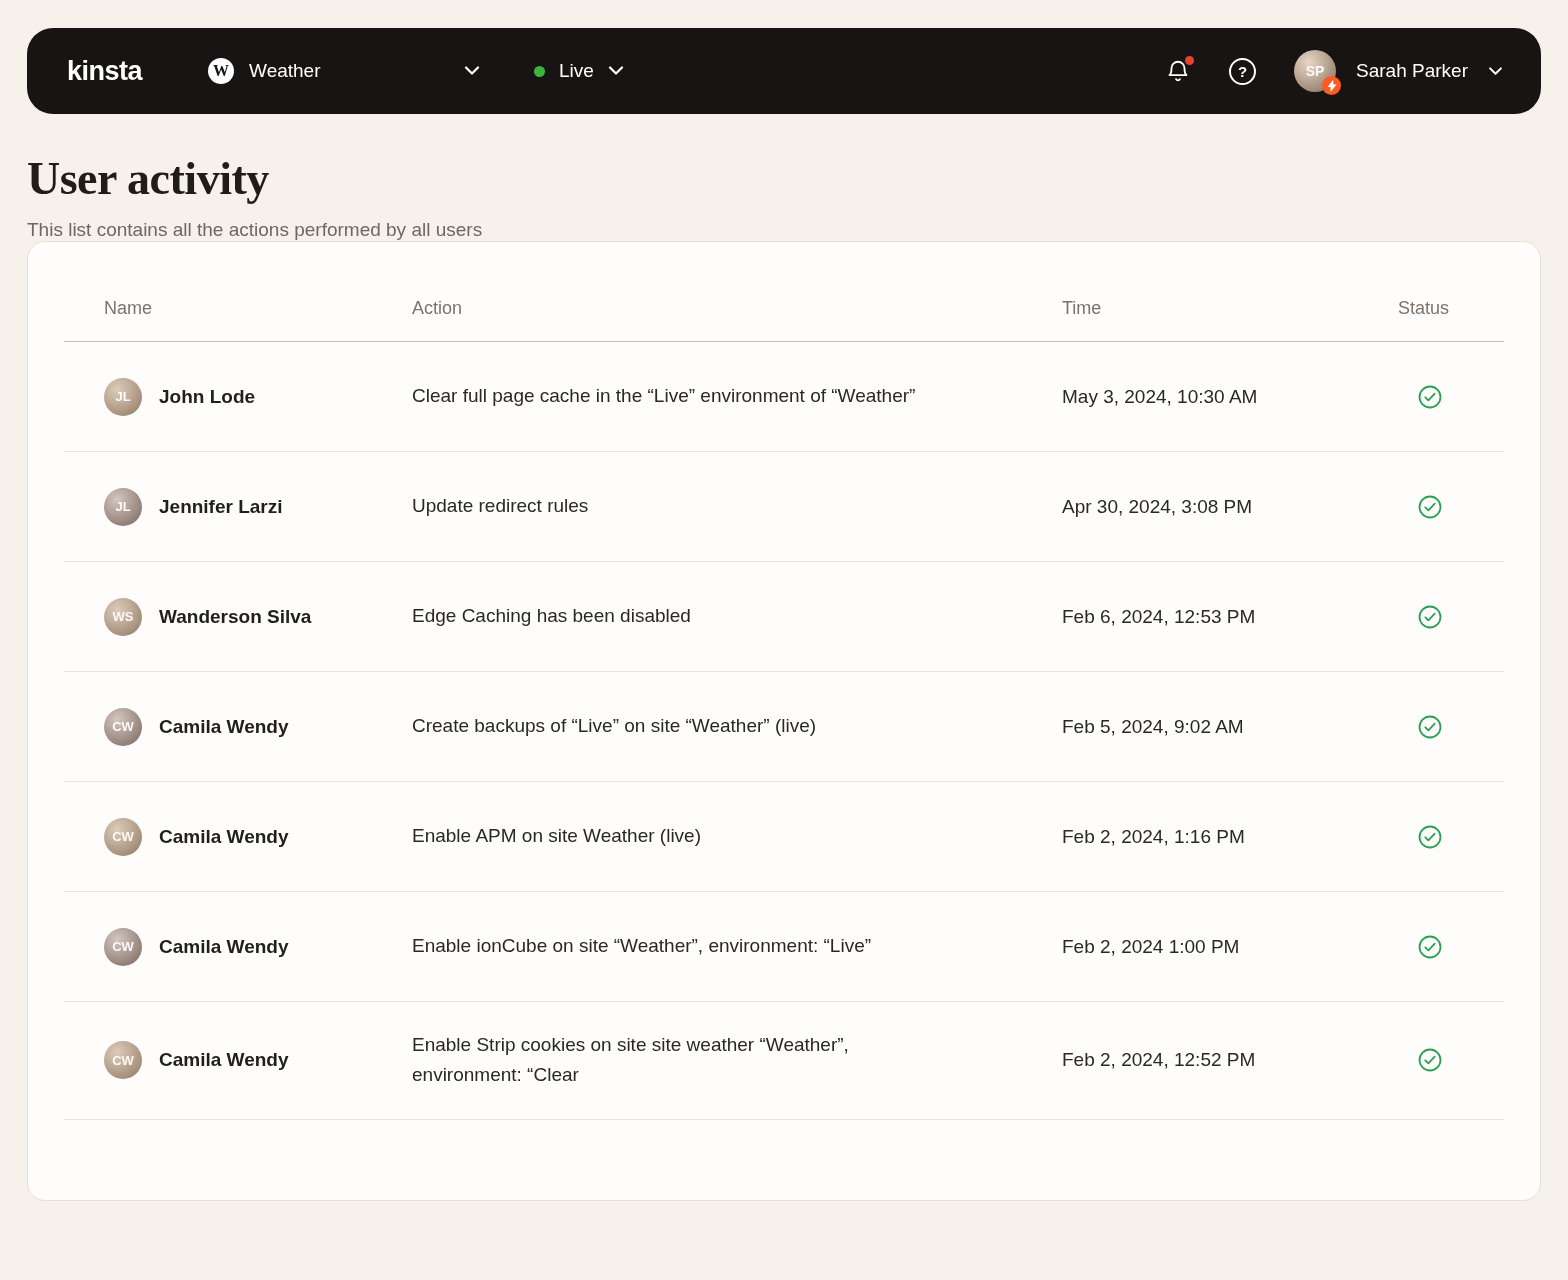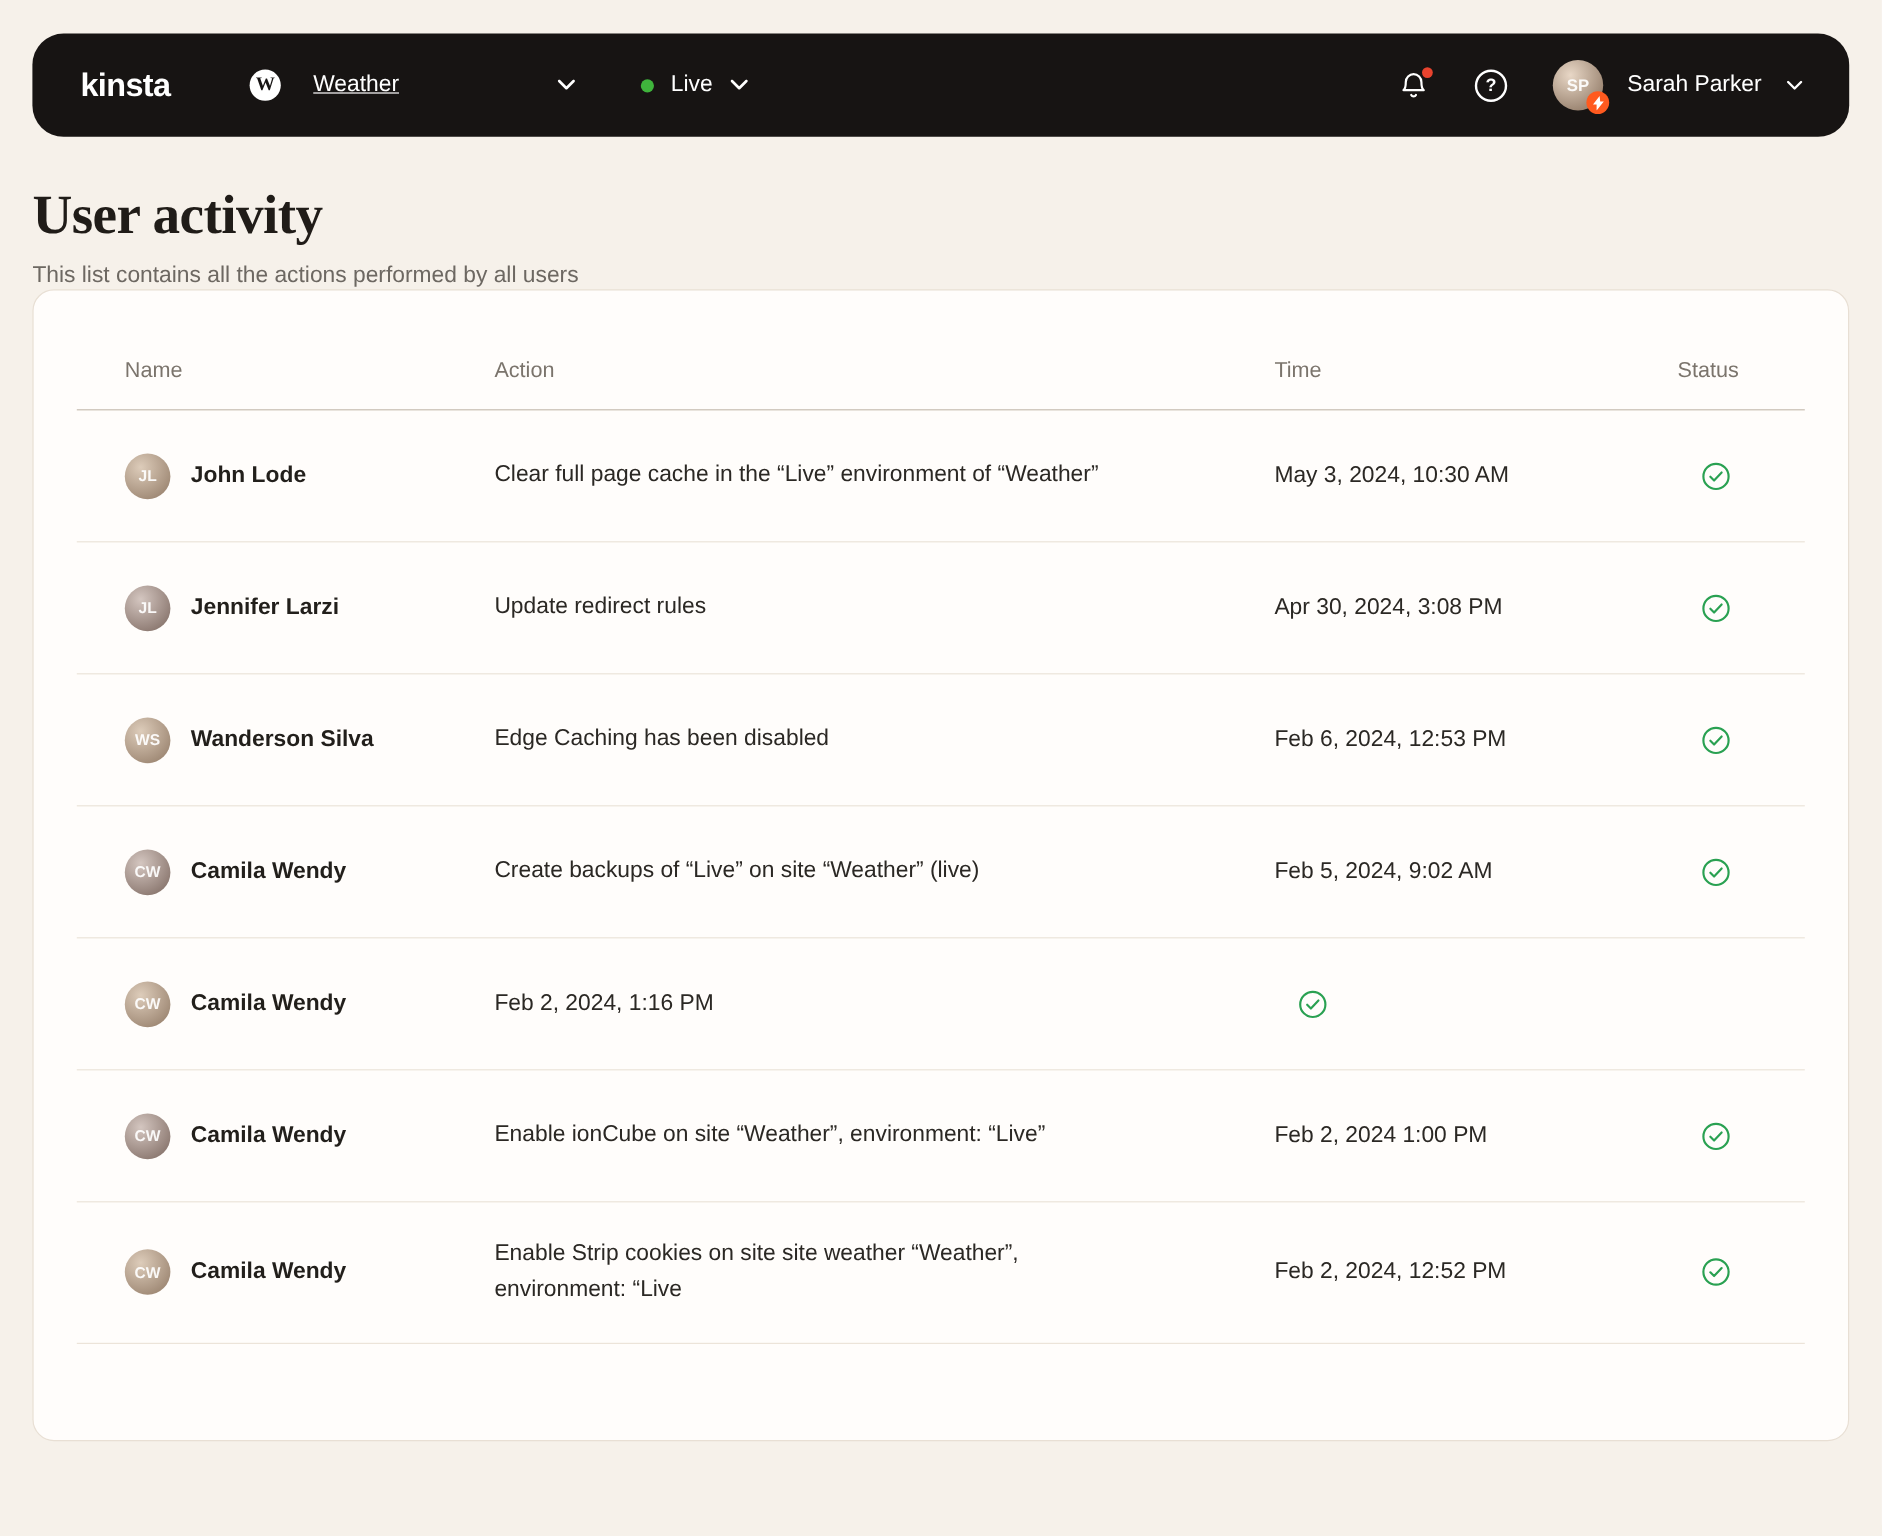--- a/index.html
+++ b/index.html
@@ -42,21 +42,21 @@
     width: 26px; height: 26px;
     background: #ffffff;
     color: #171413;
     border-radius: 50%;
     display: flex; align-items: center; justify-content: center;
     font-family: "Liberation Serif", serif;
     font-weight: 700;
     font-size: 16px;
     flex: 0 0 auto;
   }
-  .site-selector .label { margin-left: 27px; font-size: 19px; text-decoration: underline; }
+  .site-selector .label { margin-left: 15px; font-size: 19px; }
   .site-selector .chev { margin-left: auto; }
   .env-selector {
     display: flex;
     align-items: center;
     gap: 14px;
     cursor: pointer;
   }
   .env-dot {
     width: 11px; height: 11px;
     border-radius: 50%;
@@ -291,20 +291,21 @@
         <path d="M9.3 14.3l3.1 3.1 6.3-6.7" fill="none" stroke="#2aa152" stroke-width="1.8" stroke-linecap="round" stroke-linejoin="round"></path>
       </svg>
     </div>
   </div>
 
   <div class="trow">
     <div class="cell-name">
       <span class="avatar">CW</span>
       <span>Camila Wendy</span>
     </div>
+    <div class="cell-action">Enable APM on site Weather (live)</div>
     <div class="cell-time">Feb 2, 2024, 1:16 PM</div>
     <div class="cell-status">
       <svg width="28" height="28" viewBox="0 0 28 28">
         <circle cx="14" cy="14" r="10.5" fill="none" stroke="#2aa152" stroke-width="1.8"></circle>
         <path d="M9.3 14.3l3.1 3.1 6.3-6.7" fill="none" stroke="#2aa152" stroke-width="1.8" stroke-linecap="round" stroke-linejoin="round"></path>
       </svg>
     </div>
   </div>
 
   <div class="trow">
@@ -320,21 +321,21 @@
         <path d="M9.3 14.3l3.1 3.1 6.3-6.7" fill="none" stroke="#2aa152" stroke-width="1.8" stroke-linecap="round" stroke-linejoin="round"></path>
       </svg>
     </div>
   </div>
 
   <div class="trow">
     <div class="cell-name">
       <span class="avatar">CW</span>
       <span>Camila Wendy</span>
     </div>
-    <div class="cell-action">Enable Strip cookies on site site weather “Weather”, environment: “Live</div>
+    <div class="cell-action">Enable Strip cookies on site site weather “Weather”, environment: “Clear</div>
     <div class="cell-time">Feb 2, 2024, 12:52 PM</div>
     <div class="cell-status">
       <svg width="28" height="28" viewBox="0 0 28 28">
         <circle cx="14" cy="14" r="10.5" fill="none" stroke="#2aa152" stroke-width="1.8"></circle>
         <path d="M9.3 14.3l3.1 3.1 6.3-6.7" fill="none" stroke="#2aa152" stroke-width="1.8" stroke-linecap="round" stroke-linejoin="round"></path>
       </svg>
     </div>
   </div>
 </div>
     </div>

